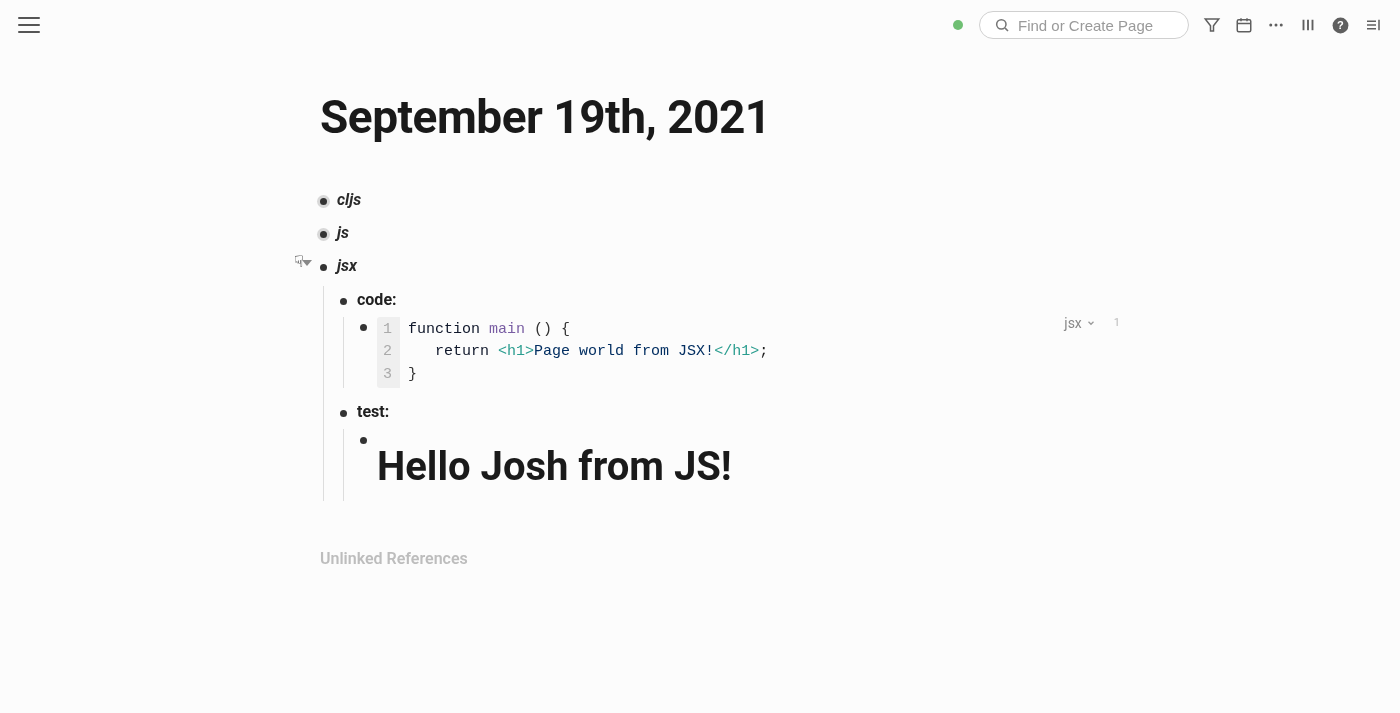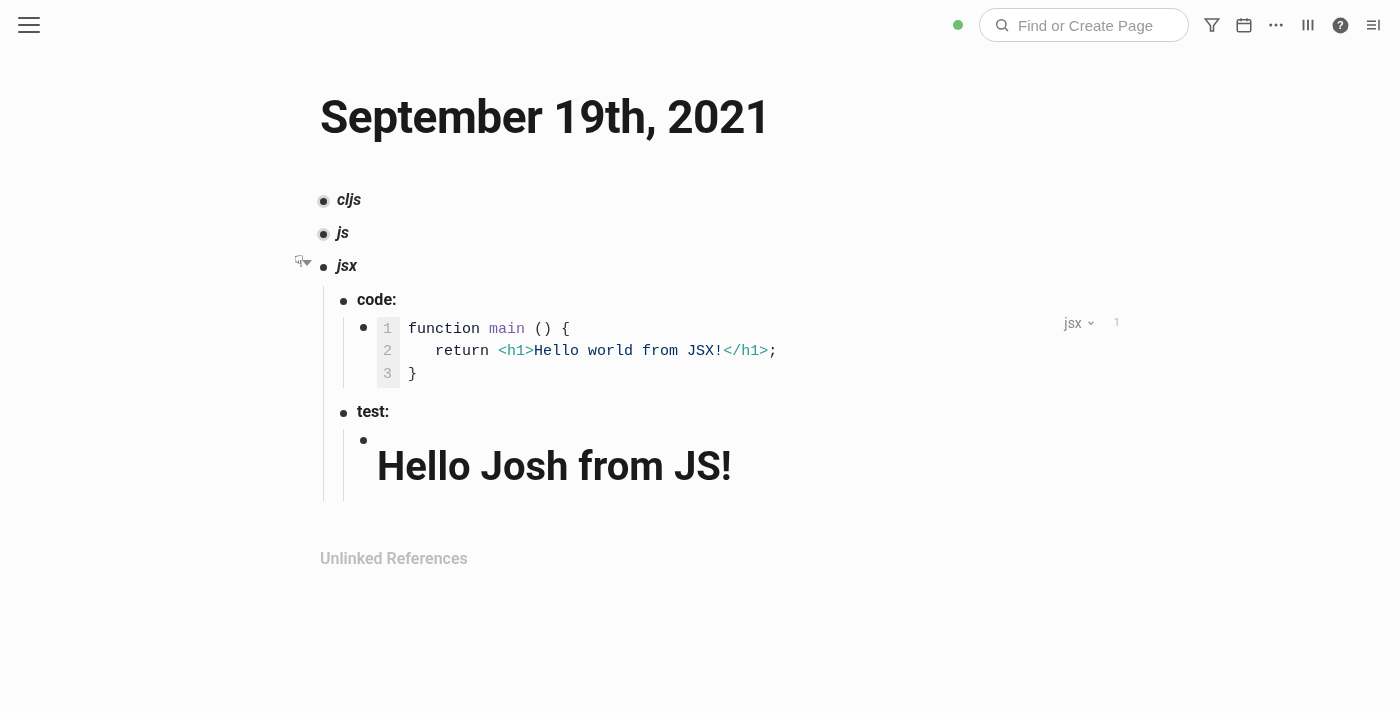--- a/index.html
+++ b/index.html
@@ -45,21 +45,21 @@
       margin-right: 16px;
     }
     .search-box {
       display: flex;
       align-items: center;
       border: 1px solid #d0d0d0;
       background: #fff;
       border-radius: 18px;
       padding: 4px 14px;
       width: 210px;
-      height: 34px;
+      height: 28px;
       margin-right: 14px;
     }
     .search-box svg { flex-shrink: 0; }
     .search-input {
       border: none;
       outline: none;
       font-size: 15px;
       margin-left: 8px;
       width: 100%;
       color: #555;
@@ -301,21 +301,21 @@
               <div>
                 <span class="tok-kw">function</span>
                 <span> </span>
                 <span class="tok-fn">main</span>
                 <span class="tok-paren">() {</span>
               </div>
               <div>
                 <span>&nbsp;&nbsp;</span>
                 <span class="tok-kw">return</span>
                 <span> </span>
-                <span class="tok-tag">&lt;h1&gt;</span><span class="tok-str">Hello world from JSX!</span><span class="tok-tag">&lt;/h1&gt;</span><span>;</span>
+                <span class="tok-tag">&lt;h1&gt;</span><span class="tok-str">Page world from JSX!</span><span class="tok-tag">&lt;/h1&gt;</span><span>;</span>
               </div>
               <div>
                 <span class="tok-paren">}</span>
               </div>
             </div>
           </div>
           <div class="lang-select">
             <span class="lang">
               <span>jsx</span>
               <svg width="10" height="10" viewBox="0 0 24 24" fill="none" stroke="#999" stroke-width="3">

